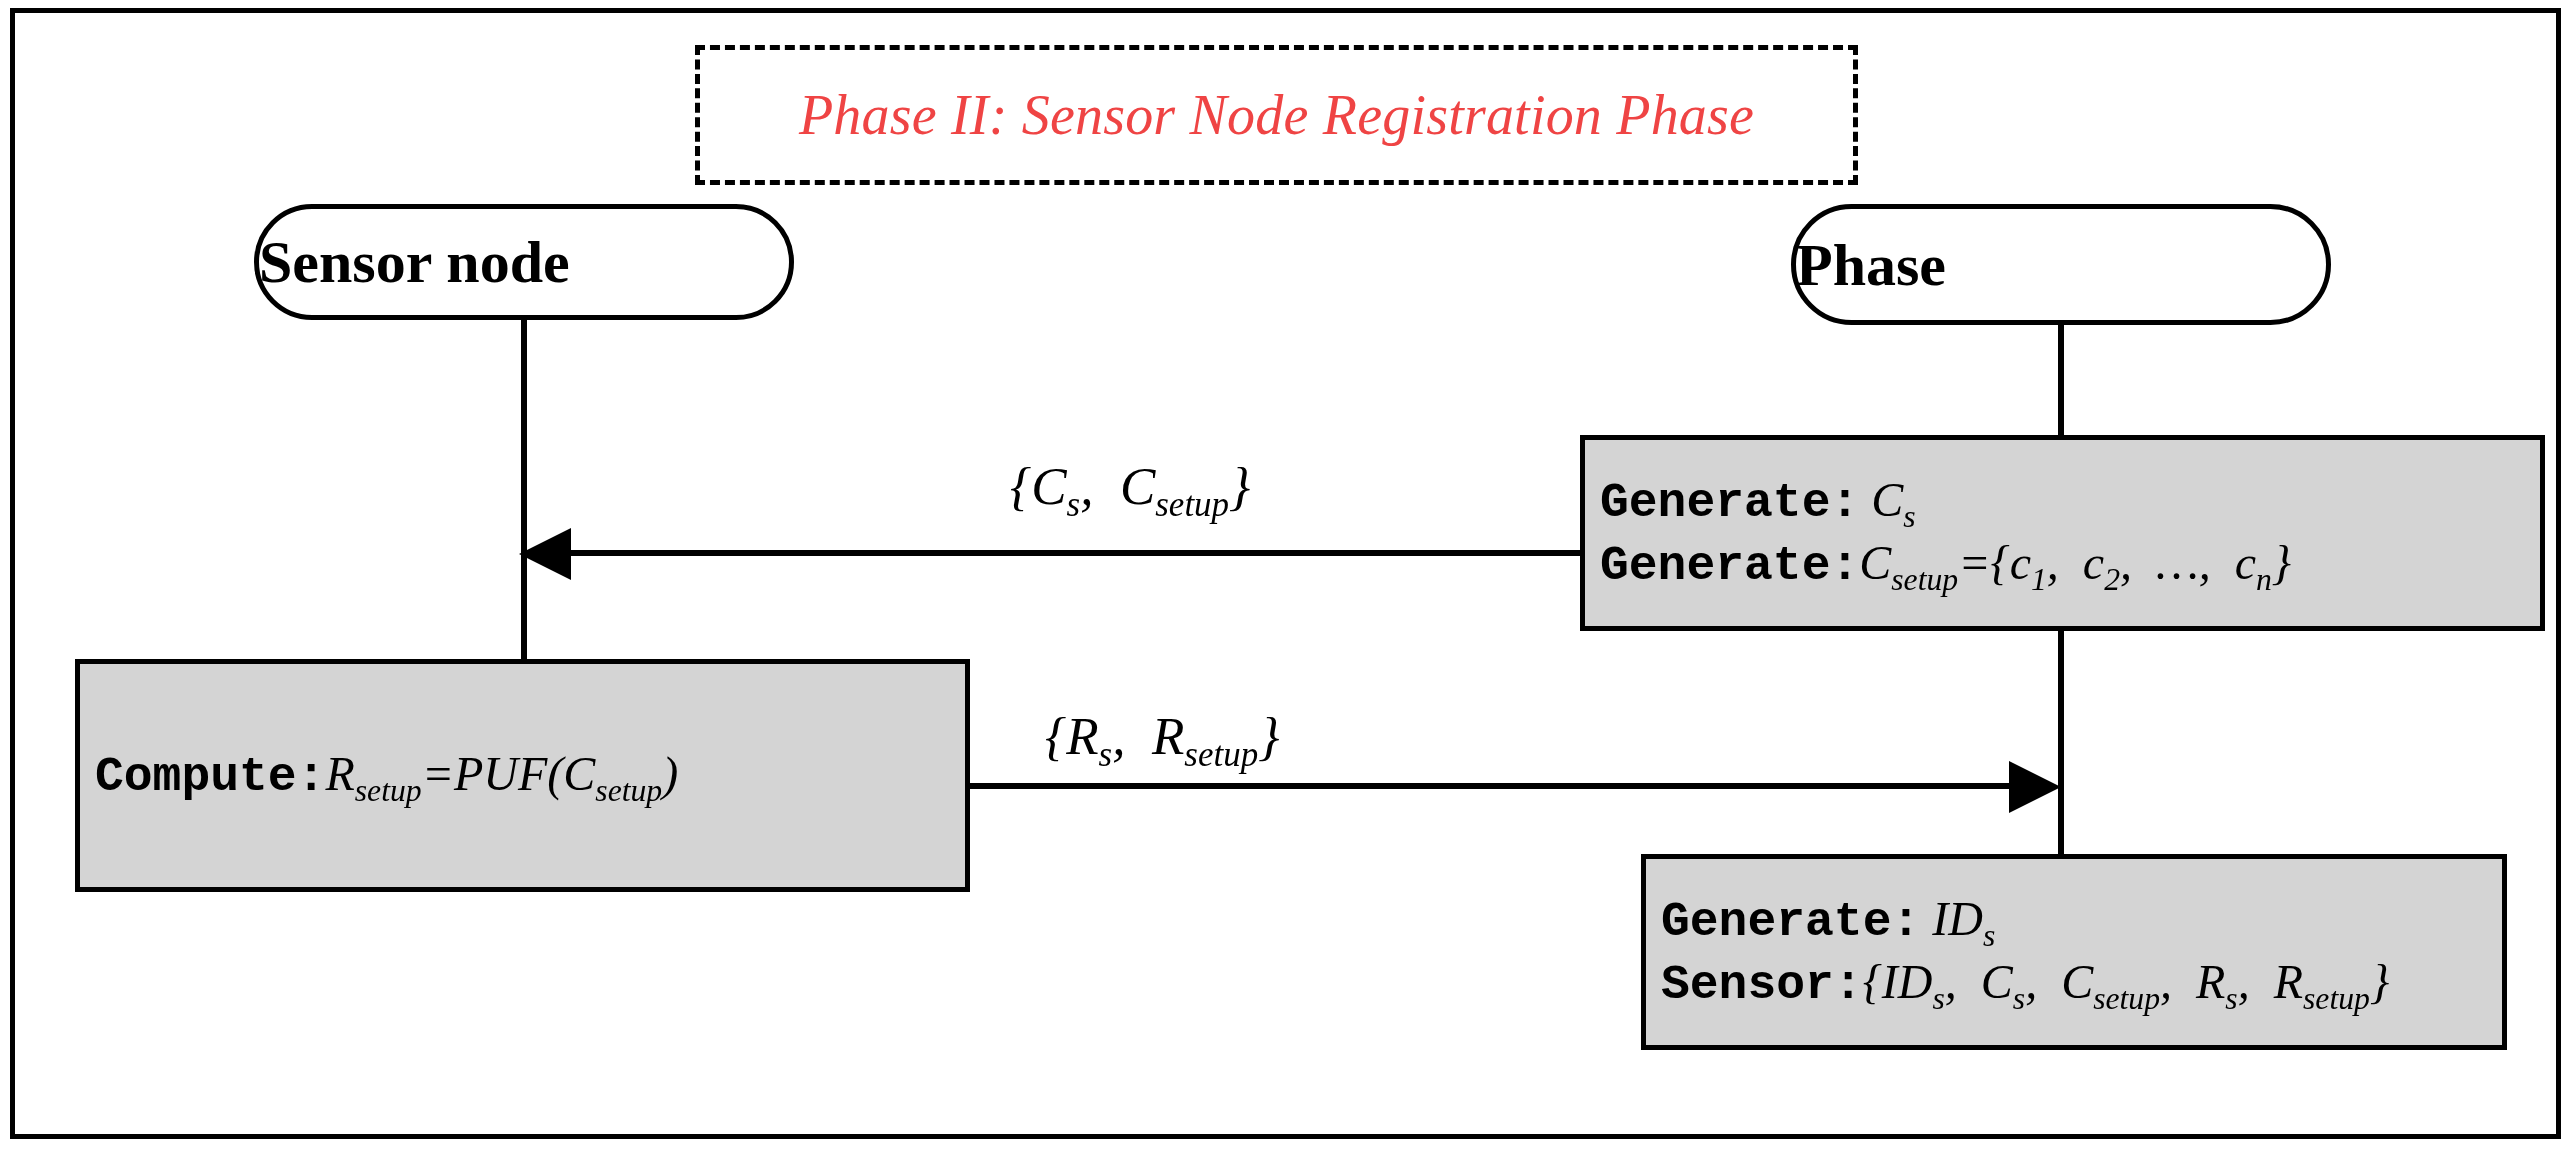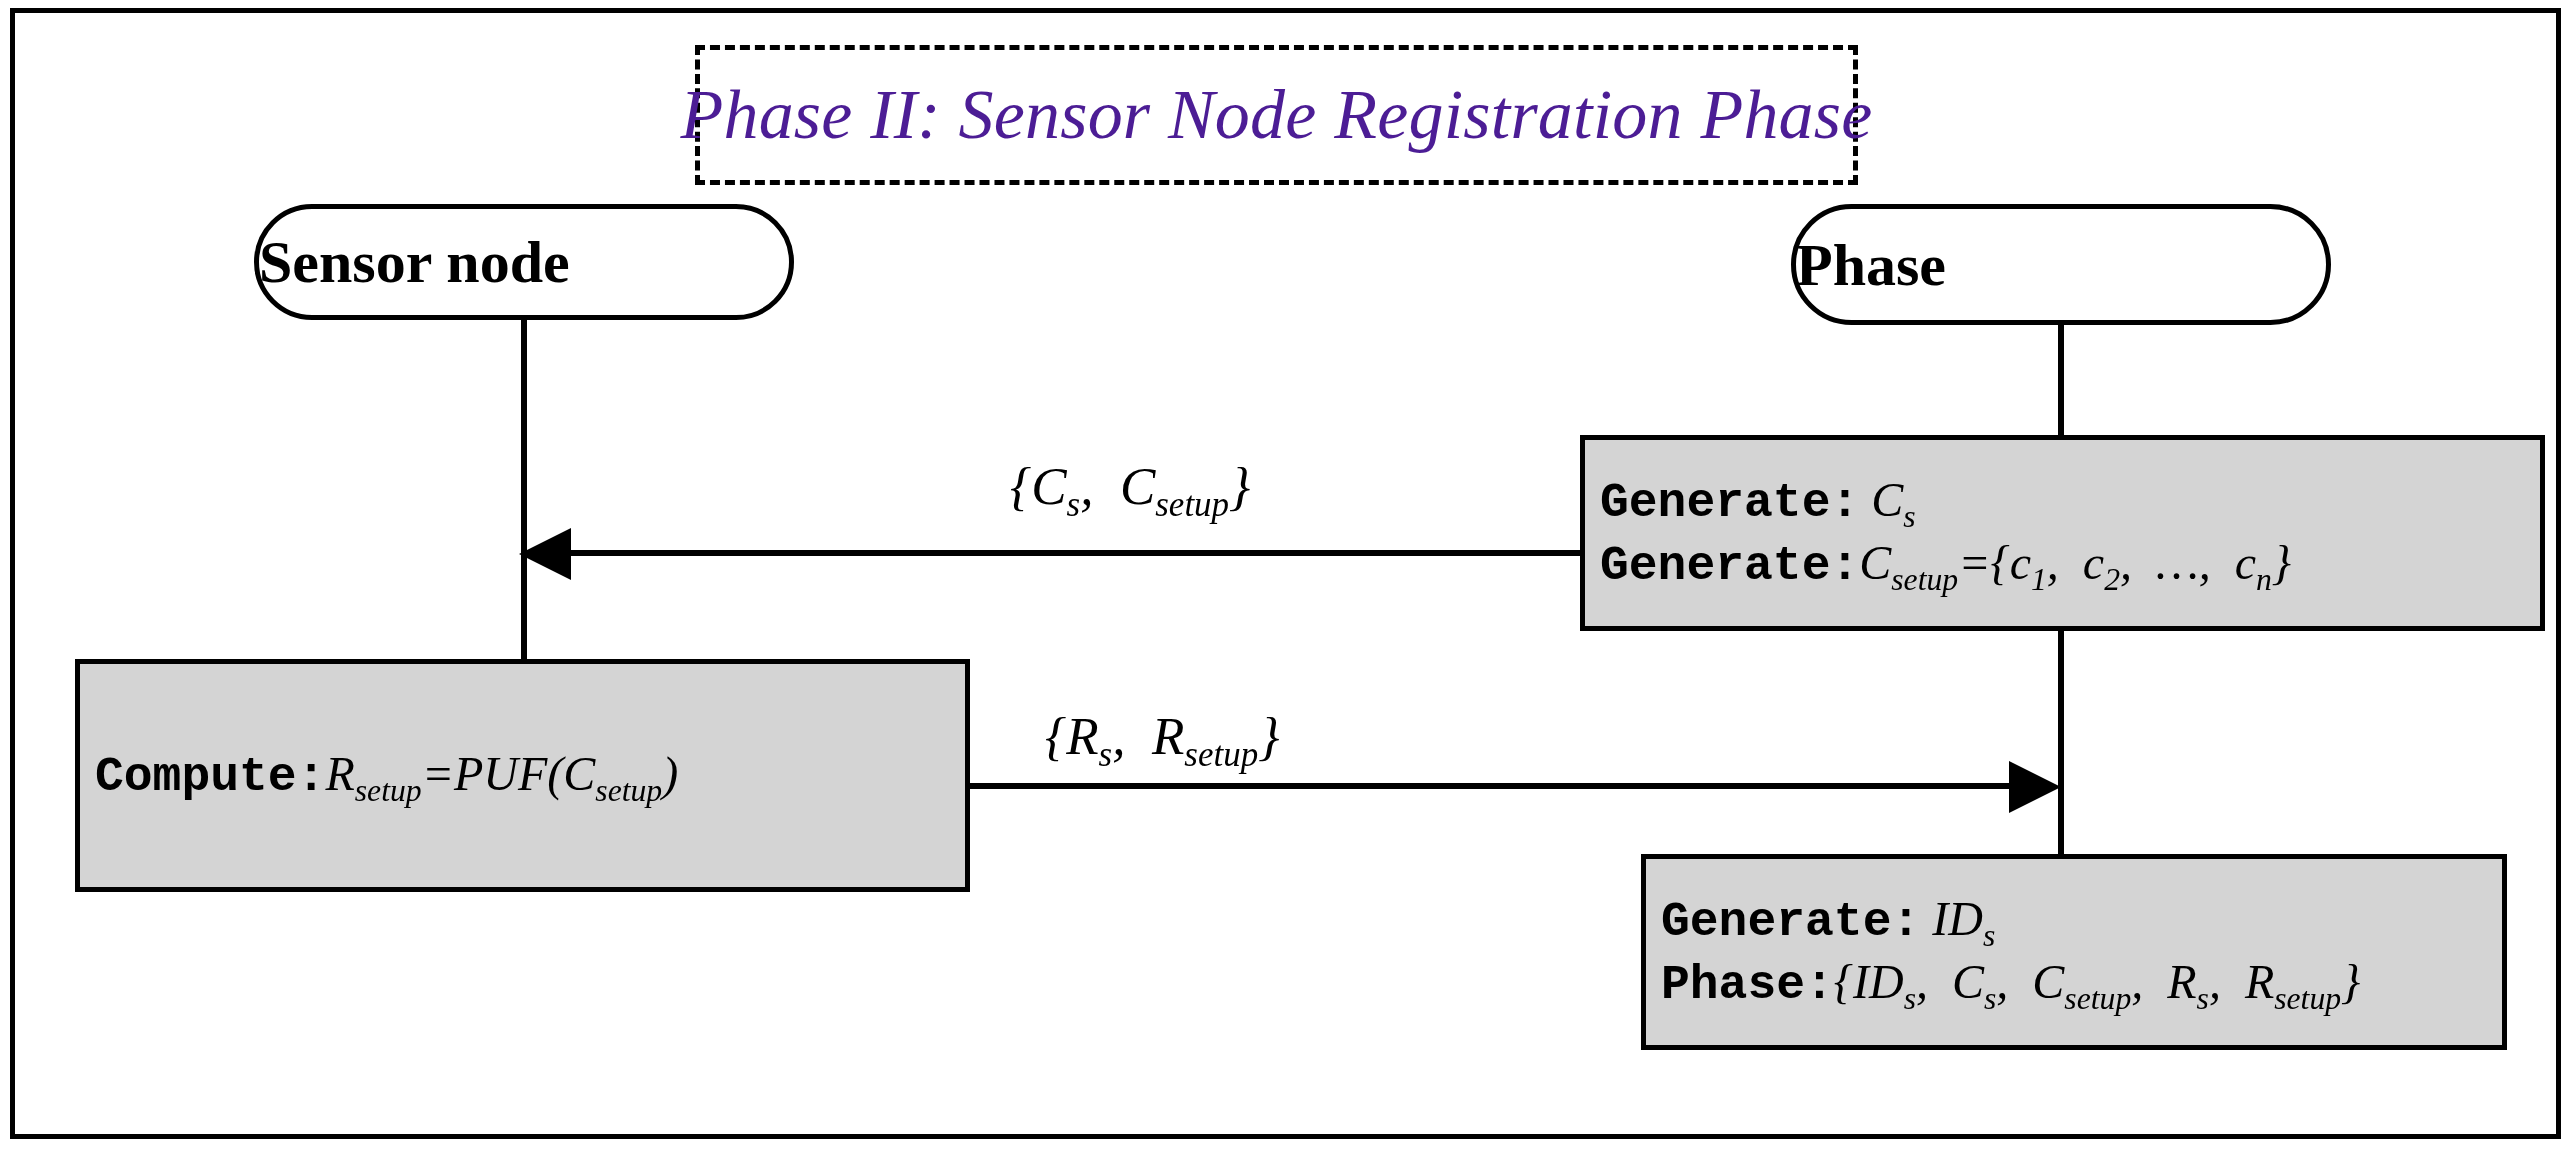--- a/index.html
+++ b/index.html
@@ -37,23 +37,23 @@
     height: 140px;
     border: 5.8px dashed #000000;
     box-sizing: border-box;
     display: flex;
     align-items: center;
     justify-content: center;
     background: transparent;
   }
   .phase-title-text {
     font-style: italic;
-    font-size: 70px;
+    font-size: 56px;
     line-height: 1;
-    color: #4c1d95;
+    color: #ef4444;
     white-space: nowrap;
     letter-spacing: 0.2px;
   }
   
   .actor {
     position: absolute;
     border: 5.8px solid #000000;
     background: #ffffff;
     box-sizing: border-box;
     display: flex;
@@ -230,21 +230,21 @@
       <div class="process-line">
         <b>Compute:</b><i>R<span class="sub">setup</span>=PUF(C<span class="sub">setup</span>)</i>
       </div>
     </div>
 
     <div class="process-box" id="box-server-store">
       <div class="process-line">
         <b>Generate:</b><i>&nbsp;ID<span class="sub">s</span></i>
       </div>
       <div class="process-line">
-        <b>Phase:</b><i>{ID<span class="sub">s</span>,&nbsp; C<span class="sub">s</span>,&nbsp; C<span class="sub">setup</span>,&nbsp; R<span class="sub">s</span>,&nbsp; R<span class="sub">setup</span>}</i>
+        <b>Sensor:</b><i>{ID<span class="sub">s</span>,&nbsp; C<span class="sub">s</span>,&nbsp; C<span class="sub">setup</span>,&nbsp; R<span class="sub">s</span>,&nbsp; R<span class="sub">setup</span>}</i>
       </div>
     </div>
 
     <div class="msg-line" id="msg1-line"></div>
     <div class="arrowhead" id="msg1-arrowhead"></div>
     <div class="msg-label" id="msg1-label">
       {C<span class="sub">s</span>,&nbsp; C<span class="sub">setup</span>}
     </div>
 
     <div class="msg-line" id="msg2-line"></div>

